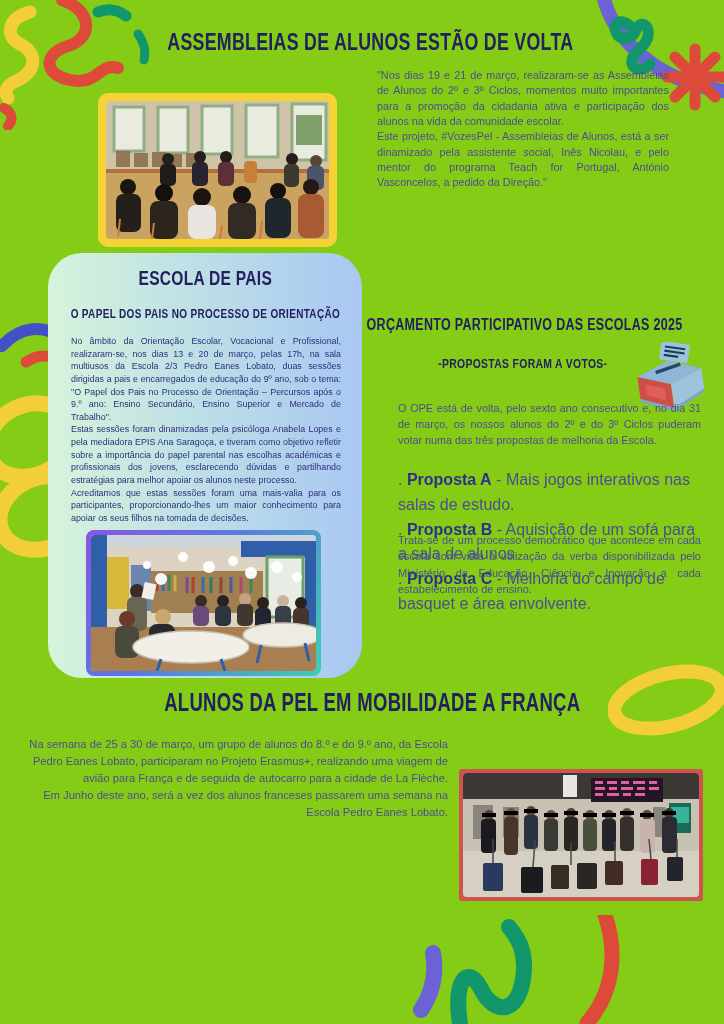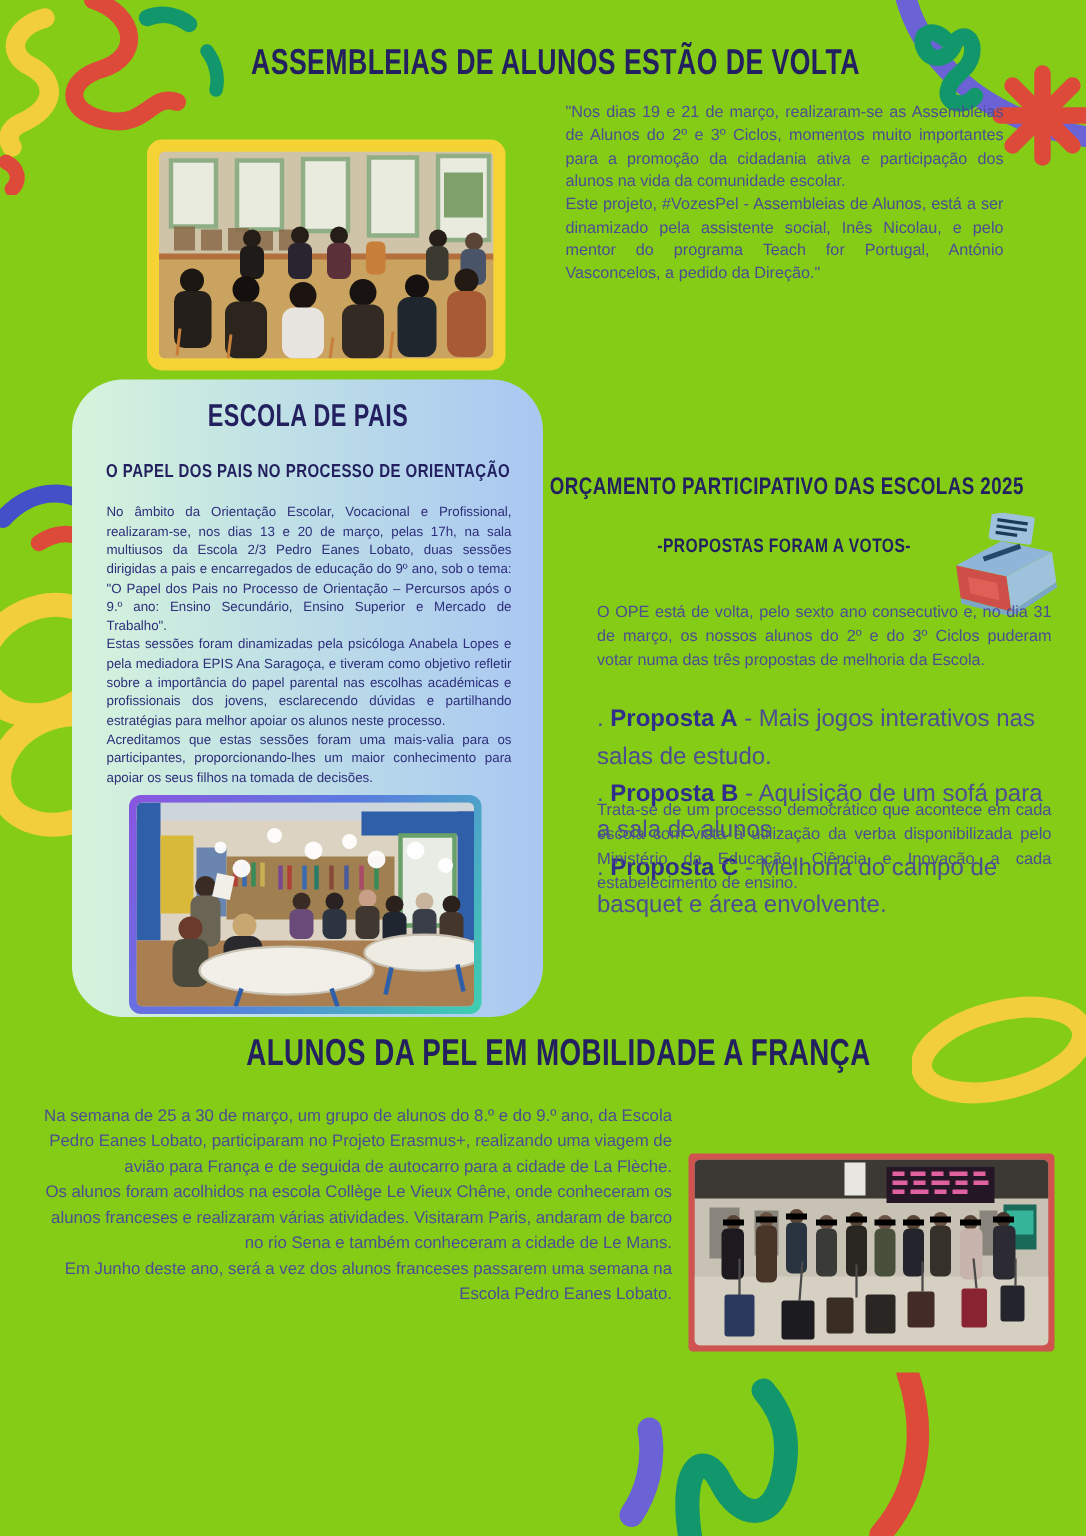--- a/index.html
+++ b/index.html
@@ -299,21 +299,20 @@
   </div>
 
   <div class="abs bodytext" style="left:398px;top:532px;width:303px;font-size:11px;line-height:1.48">Trata-se de um processo democrático que acontece em cada escola com vista à utilização da verba disponibilizada pelo Ministério da Educação, Ciência e Inovação a cada estabelecimento de ensino.</div>
 
   <div class="abs center" style="left:20px;top:688px;width:704px">
     <div class="headline" style="font-size:25px">ALUNOS DA PEL EM MOBILIDADE A FRANÇA</div>
   </div>
 
   <div class="abs bodytext" style="left:28px;top:736px;width:420px;font-size:11.2px;line-height:1.52;text-align:right">
     <p>Na semana de 25 a 30 de março, um grupo de alunos do 8.º e do 9.º ano, da Escola Pedro Eanes Lobato, participaram no Projeto Erasmus+, realizando uma viagem de avião para França e de seguida de autocarro para a cidade de La Flèche.</p>
-    <p>Os alunos foram acolhidos na escola Collège Le Vieux Chêne, onde conheceram os alunos franceses e realizaram várias atividades. Visitaram Paris, andaram de barco no rio Sena e também conheceram a cidade de Le Mans.</p>
     <p>Em Junho deste ano, será a vez dos alunos franceses passarem uma semana na Escola Pedro Eanes Lobato.</p>
   </div>
 
   <div class="abs photoframe-red" style="left:459px;top:769px">
     <svg width="236" height="124" viewBox="0 0 236 124">
       <rect width="236" height="124" fill="#c8c2b4"></rect>
       <rect width="236" height="26" fill="#3c3833"></rect>
       <rect x="100" y="2" width="14" height="22" fill="#e8e6e0"></rect>
       <rect x="128" y="5" width="72" height="24" fill="#241624"></rect>
       <g fill="#e060a0">

